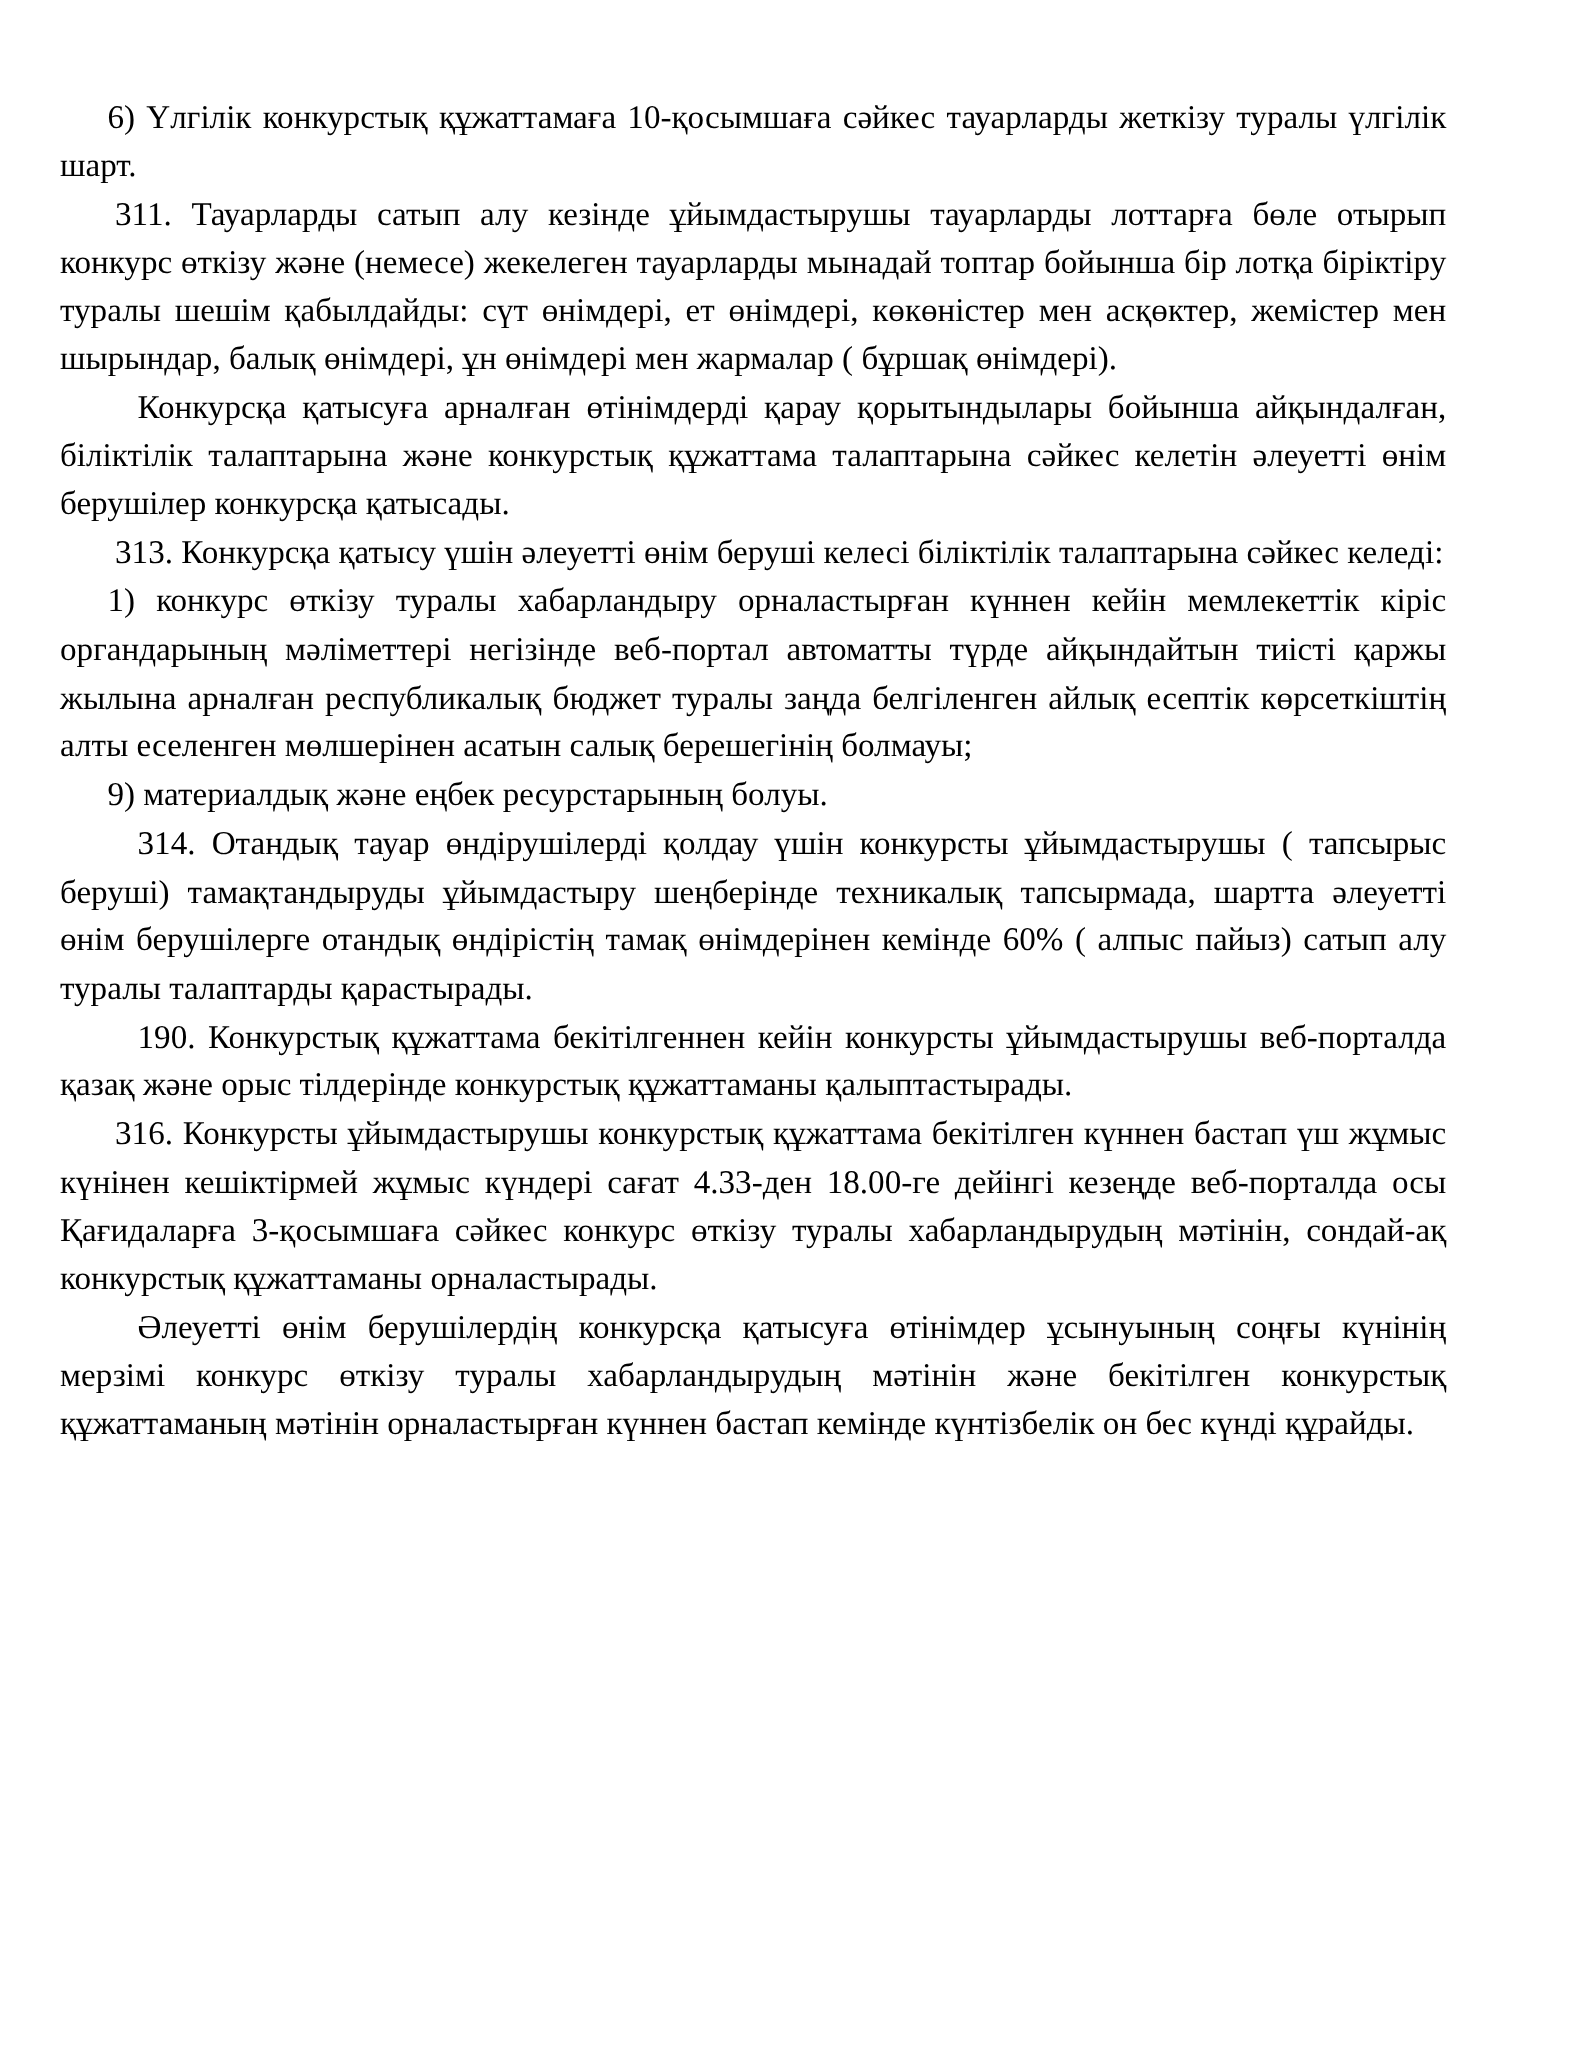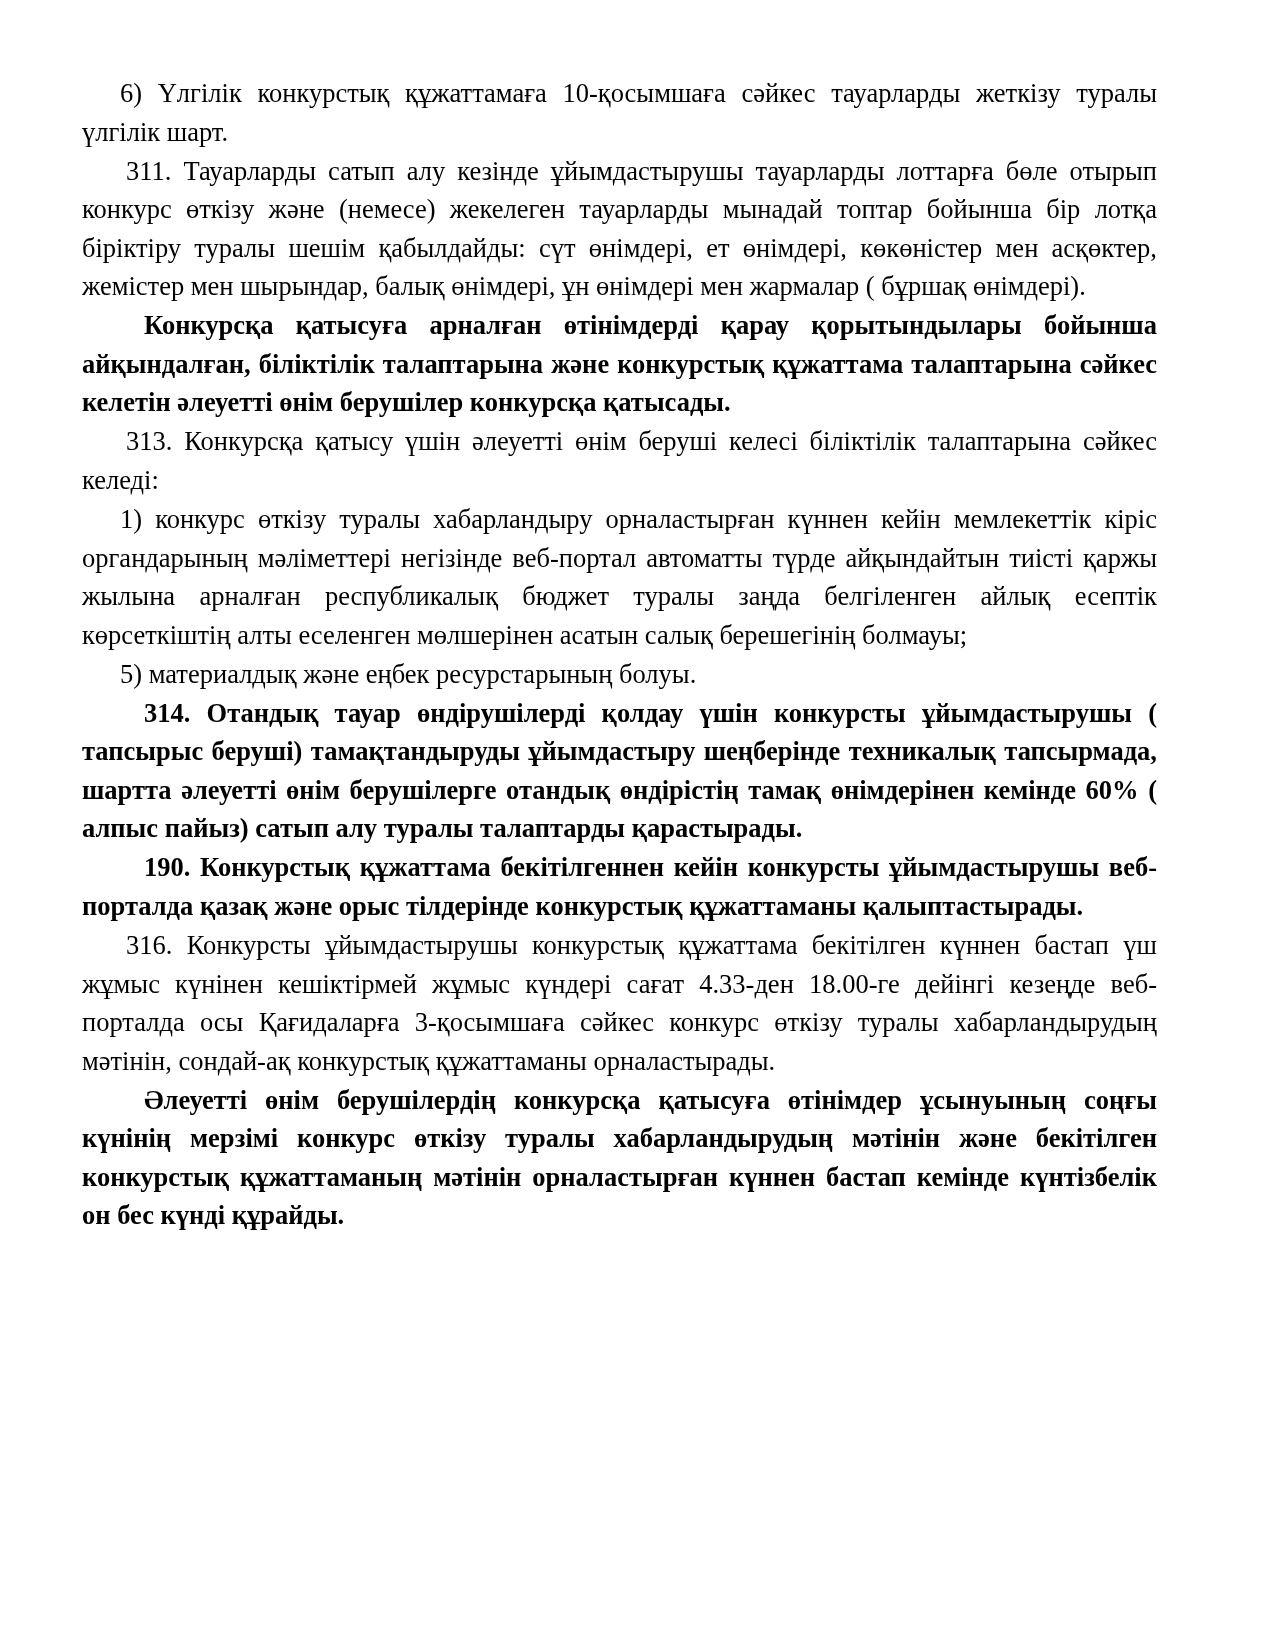--- a/index.html
+++ b/index.html
@@ -10,36 +10,35 @@
   body {
     width: 1275px;
     height: 1650px;
     font-family: "Liberation Serif", "DejaVu Serif", serif;
     color: #000000;
   }
   .page {
     box-sizing: border-box;
     width: 1275px;
     height: 1650px;
-    padding: 74px 118px 60px 82px;
+    padding: 74px 118px 60px 48px;
     background: #ffffff;
   }
   .doc-body {
     font-size: 26.5px;
     line-height: 1.455;
     text-align: justify;
     text-justify: inter-word;
   }
   p {
     margin: 0 0 0.5px 0;
     text-indent: 44px;
   }
   p.indent-wide {
     text-indent: 62px;
-    font-weight: bold;
   }
   p.indent-small {
     text-indent: 38px;
   }
 </style>
 </head>
 <body>
 
 <div class="page">
   <div class="doc-body">
@@ -49,21 +48,21 @@
     <p>311. Тауарларды сатып алу кезінде ұйымдастырушы тауарларды лоттарға бөле отырып конкурс өткізу және (немесе) жекелеген тауарларды мынадай топтар бойынша бір лотқа біріктіру туралы шешім қабылдайды: сүт өнімдері, ет өнімдері, көкөністер мен асқөктер, жемістер мен шырындар, балық өнімдері, ұн өнімдері мен жармалар ( бұршақ өнімдері).</p>
 
     <p class="indent-wide">Конкурсқа қатысуға арналған өтінімдерді қарау қорытындылары бойынша айқындалған, біліктілік талаптарына және конкурстық құжаттама талаптарына сәйкес келетін әлеуетті өнім берушілер конкурсқа қатысады.</p>
 
 
     <p>313. Конкурсқа қатысу үшін әлеуетті өнім беруші келесі біліктілік талаптарына сәйкес келеді:</p>
 
     <p class="indent-small">1) конкурс өткізу туралы хабарландыру орналастырған күннен кейін мемлекеттік кіріс органдарының мәліметтері негізінде веб-портал автоматты түрде айқындайтын тиісті қаржы жылына арналған республикалық бюджет туралы заңда белгіленген айлық есептік көрсеткіштің алты еселенген мөлшерінен асатын салық берешегінің болмауы;</p>
 
 
-    <p class="indent-small">5) материалдық және еңбек ресурстарының болуы.</p>
+    <p class="indent-small">9) материалдық және еңбек ресурстарының болуы.</p>
 
     <p class="indent-wide">314. Отандық тауар өндірушілерді қолдау үшін конкурсты ұйымдастырушы ( тапсырыс беруші) тамақтандыруды ұйымдастыру шеңберінде техникалық тапсырмада, шартта әлеуетті өнім берушілерге отандық өндірістің тамақ өнімдерінен кемінде 60% ( алпыс пайыз) сатып алу туралы талаптарды қарастырады.</p>
 
     <p class="indent-wide">190. Конкурстық құжаттама бекітілгеннен кейін конкурсты ұйымдастырушы веб-порталда қазақ және орыс тілдерінде конкурстық құжаттаманы қалыптастырады.</p>
 
     <p>316. Конкурсты ұйымдастырушы конкурстық құжаттама бекітілген күннен бастап үш жұмыс күнінен кешіктірмей жұмыс күндері сағат 4.33-ден 18.00-ге дейінгі кезеңде веб-порталда осы Қағидаларға 3-қосымшаға сәйкес конкурс өткізу туралы хабарландырудың мәтінін, сондай-ақ конкурстық құжаттаманы орналастырады.</p>
 
 
     <p class="indent-wide">Әлеуетті өнім берушілердің конкурсқа қатысуға өтінімдер ұсынуының соңғы күнінің мерзімі конкурс өткізу туралы хабарландырудың мәтінін және бекітілген конкурстық құжаттаманың мәтінін орналастырған күннен бастап кемінде күнтізбелік он бес күнді құрайды.</p>
 

